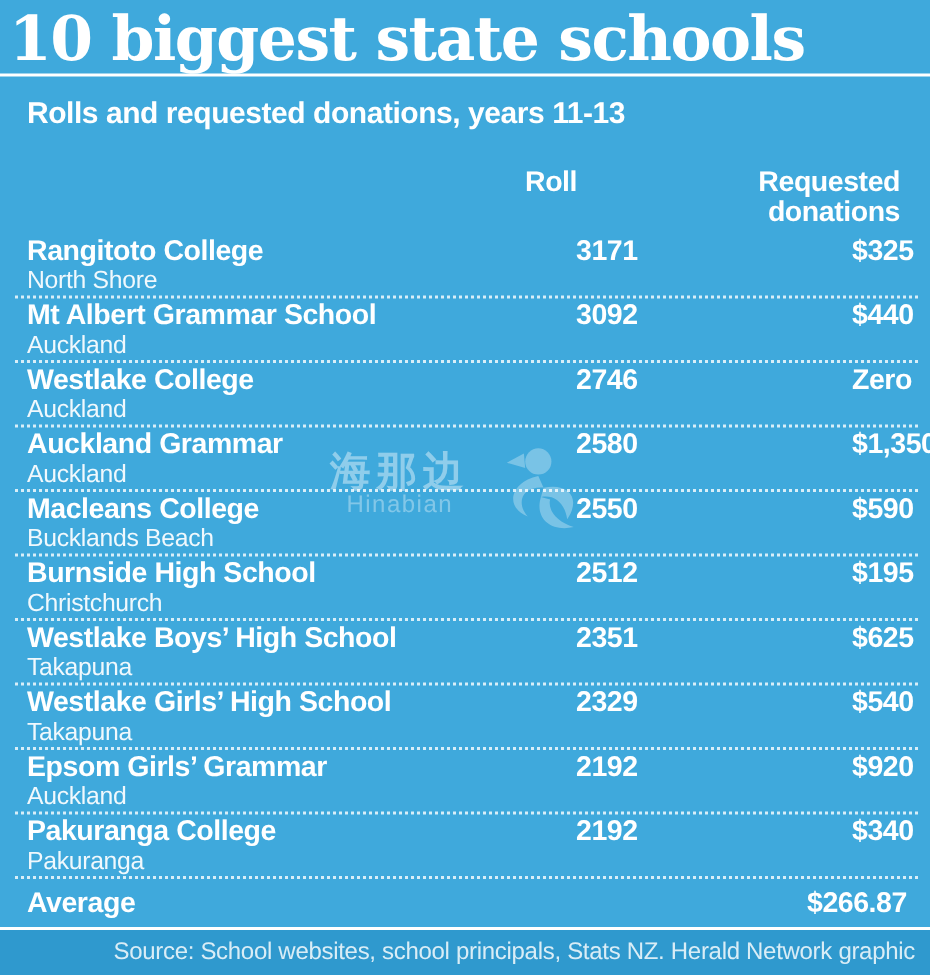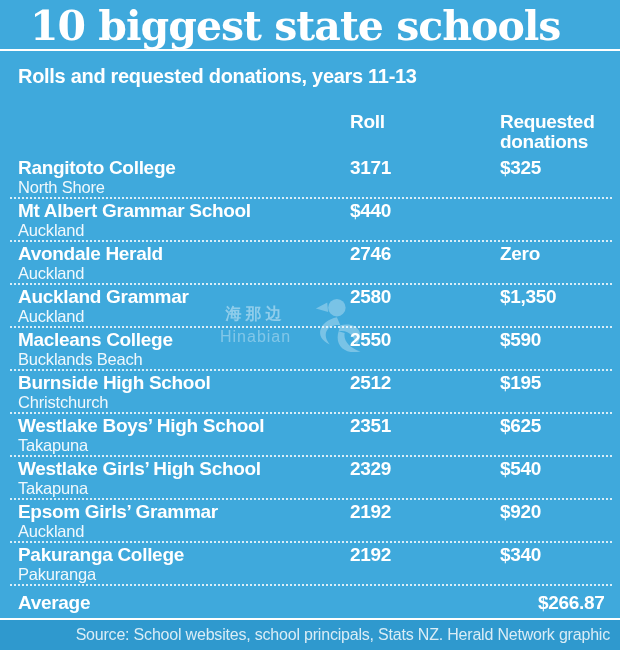--- a/index.html
+++ b/index.html
@@ -20,21 +20,21 @@
     overflow: hidden;
     display: flex;
     flex-direction: column;
   }
 
   
   .masthead {
     height: 67px;
     display: flex;
     align-items: center;
-    padding: 4px 0 0 30px;
+    padding: 4px 0 0 6px;
   }
   .headline {
     font-family: "DejaVu Serif", "Liberation Serif", serif;
     font-weight: bold;
     font-size: 41px;
     letter-spacing: -1px;
     line-height: 1;
   }
   .divider {
     height: 3px;
@@ -57,31 +57,32 @@
     margin: 24px 8px 0 18px;
     min-height: 42px;
     align-items: start;
   }
   .col-head {
     font-size: 19px;
     font-weight: bold;
     line-height: 20px;
     letter-spacing: -0.3px;
   }
-  .col-head.donations { max-width: 100px; }
+  .col-head.donations { max-width: 100px; text-align: right; }
 
   
   .rows { margin-top: 2px; }
   .row {
     display: grid;
     grid-template-columns: 332px 150px 1fr;
     margin: 0 8px 0 10px;
     padding: 2px 0 1px 8px;
     border-bottom: 2px dotted rgba(255,255,255,0.8);
     height: 43px;
+    gap: 34px;
   }
   .school-name, .roll-val, .donation-val {
     font-size: 19px;
     font-weight: bold;
     line-height: 20px;
     letter-spacing: -0.3px;
   }
   .school-loc {
     font-size: 16.5px;
     font-weight: normal;
@@ -131,21 +132,21 @@
     left: 220px;
     top: 300px;
     display: flex;
     align-items: flex-start;
     gap: 4px;
     pointer-events: none;
     z-index: 5;
   }
   .wm-text { text-align: center; }
   .wm-cn {
-    font-size: 16px;
+    font-size: 27px;
     font-weight: bold;
     letter-spacing: 4px;
     color: rgba(255,255,255,0.42);
     line-height: 28px;
   }
   .wm-en {
     font-size: 16px;
     letter-spacing: 1px;
     color: rgba(255,255,255,0.35);
     margin-top: 0;
@@ -184,26 +185,27 @@
       </div>
       <div class="roll-val">3171</div>
       <div class="donation-val">$325</div>
     </div>
 
     <div class="row">
       <div class="name-cell">
         <div class="school-name">Mt Albert Grammar School</div>
         <div class="school-loc">Auckland</div>
       </div>
+      <div class="roll-val">3092</div>
       <div class="donation-val">$440</div>
     </div>
 
     <div class="row">
       <div class="name-cell">
-        <div class="school-name">Avondale Herald</div>
+        <div class="school-name">Westlake College</div>
         <div class="school-loc">Auckland</div>
       </div>
       <div class="roll-val">2746</div>
       <div class="donation-val">Zero</div>
     </div>
 
     <div class="row">
       <div class="name-cell">
         <div class="school-name">Auckland Grammar</div>
         <div class="school-loc">Auckland</div>

